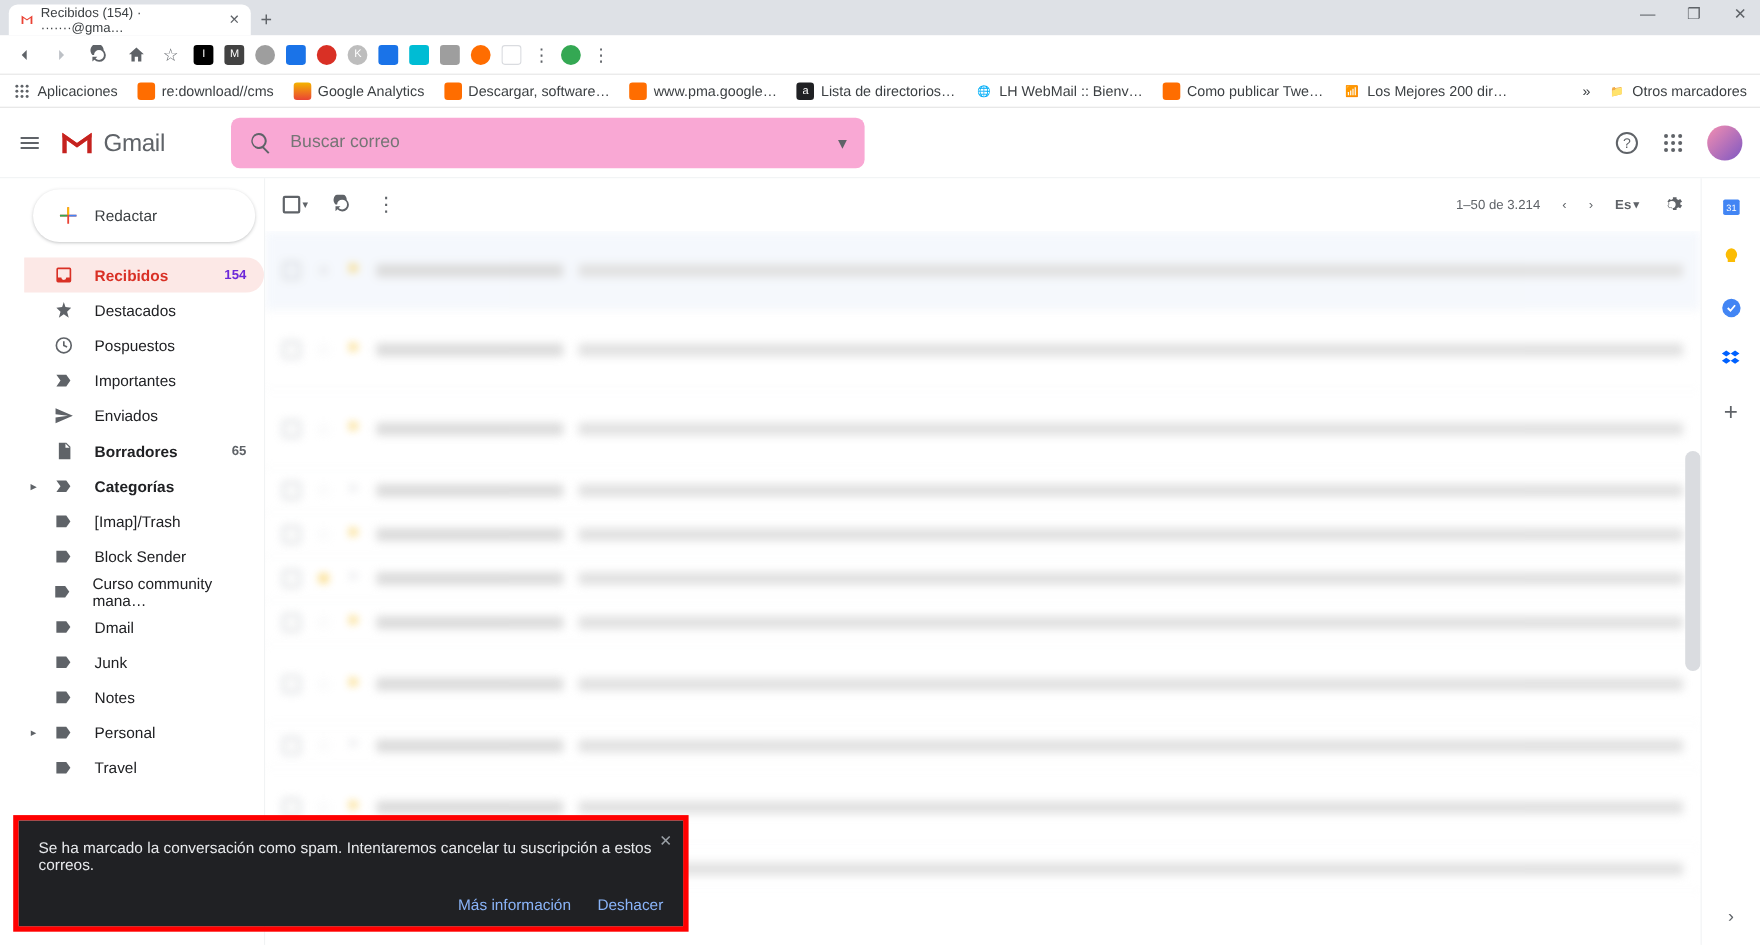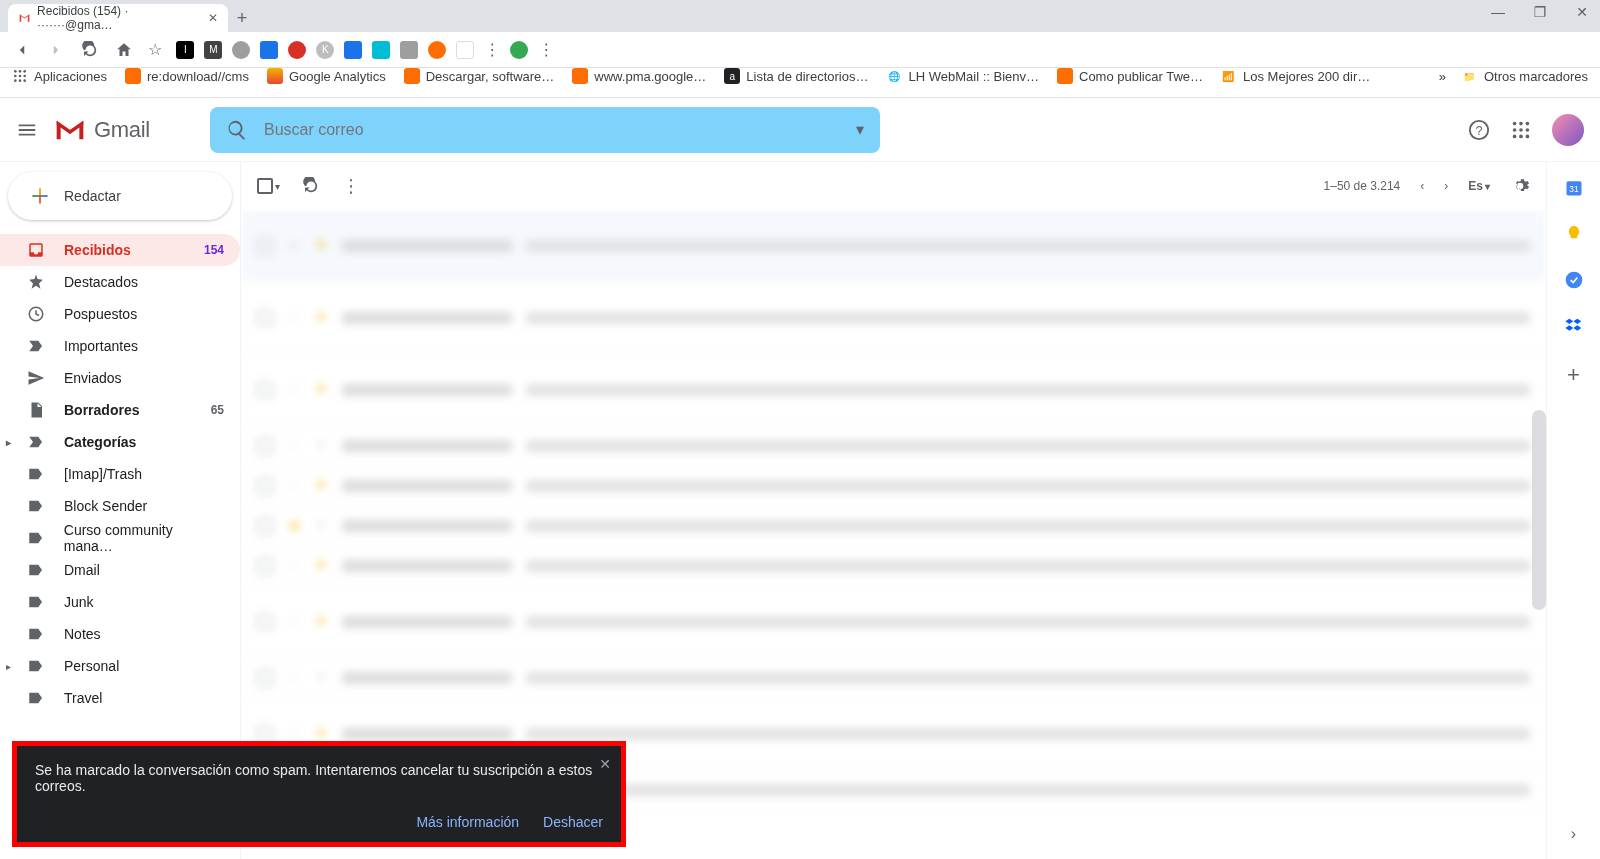--- a/index.html
+++ b/index.html
@@ -16,40 +16,40 @@
 
 .chrome-addr { height: 36px; background: #fff; display: flex; align-items: center; padding: 0 12px; gap: 14px; border-bottom: 1px solid #e0e0e0; }
 .chrome-addr .nav-btn { color: #5f6368; cursor: pointer; display: flex; align-items: center; justify-content: center; width: 20px; }
 .chrome-addr .nav-btn.disabled { color: #bdc1c6; }
 .addr-input { flex: 1; display: flex; align-items: center; gap: 8px; font-size: 14px; color: #202124; }
 .addr-input .lock { color: #5f6368; }
 .addr-ext { display: flex; gap: 10px; align-items: center; }
 .ext-chip { width: 18px; height: 18px; border-radius: 3px; display:flex; align-items:center; justify-content:center; font-size:10px; color:#fff; }
 .addr-star { color:#5f6368; }
 
-.chrome-bm { height: 30px; background:#fff; display:flex; align-items:flex-start; padding:0 12px; gap:18px; border-bottom:1px solid #e3e3e3; font-size:13px; color:#3c4043; }
+.chrome-bm { height: 30px; background:#fff; display:flex; align-items:center; padding:0 12px; gap:18px; border-bottom:1px solid #e3e3e3; font-size:13px; color:#3c4043; }
 .bm-item { display:flex; align-items:center; gap:6px; cursor:pointer; white-space:nowrap; }
 .bm-icon { width:16px; height:16px; border-radius:3px; display:flex; align-items:center; justify-content:center; font-size:10px; }
 .bm-right { margin-left:auto; display:flex; align-items:center; gap:16px; }
 
 
 .gmail-header { height:64px; display:flex; align-items:center; padding:0 16px; gap:16px; border-bottom:1px solid #f1f3f4; }
 .hamburger { cursor:pointer; color:#5f6368; }
 .gmail-logo { display:flex; align-items:center; gap:8px; font-size:22px; color:#5f6368; letter-spacing:-0.3px; }
 .gmail-logo svg { width:32px; height:24px; }
-.search-bar { margin-left:44px; background:#7dd3fc; border-radius:8px; height:46px; width:670px; display:flex; align-items:center; padding:0 16px; color:#5f6368; gap:16px; }
+.search-bar { margin-left:44px; background:#f9a8d4; border-radius:8px; height:46px; width:576px; display:flex; align-items:center; padding:0 16px; color:#5f6368; gap:16px; }
 .search-bar input { flex:1; border:none; background:transparent; font-size:16px; outline:none; color:#202124; }
 .search-drop { margin-left:auto; cursor:pointer; }
 .header-right { margin-left:auto; display:flex; align-items:center; gap:20px; }
 .header-right .icon-btn { color:#5f6368; cursor:pointer; }
 .avatar { width:32px; height:32px; border-radius:50%; background:linear-gradient(135deg,#f48fb1,#7e57c2); }
 
 
 .gmail-body { display:flex; height:calc(859px - 32px - 36px - 30px - 64px); }
-.sidebar { width:240px; padding-top:10px; overflow:hidden; }
+.sidebar { width:240px; padding-top:10px; overflow:hidden;padding-left:22px; }
 .compose { margin:0 8px 14px 8px; height:48px; border-radius:24px; box-shadow:0 1px 3px rgba(60,64,67,.3); display:flex; align-items:center; padding:0 22px; gap:14px; cursor:pointer; background:#fff; font-size:14px; color:#3c4043; font-weight:500; }
 .compose .plus { width:20px; height:20px; }
 .nav-item { height:32px; display:flex; align-items:center; padding:0 16px 0 26px; font-size:14px; color:#202124; border-radius:0 16px 16px 0; gap:18px; cursor:pointer; position:relative; }
 .nav-item.active { background:#fce8e6; color:#d93025; font-weight:700; }
 .nav-item.active .nav-count { color:#6d28d9; }
 .nav-item.bold { font-weight:700; }
 .nav-item .nav-ico { width:20px; color:#5f6368; display:flex; justify-content:center; }
 .nav-item.active .nav-ico { color:#d93025; }
 .nav-item .nav-count { margin-left:auto; font-size:12px; color:#5f6368; font-weight:700; }
 .nav-item .expander { position:absolute; left:6px; color:#5f6368; font-size:10px; }

